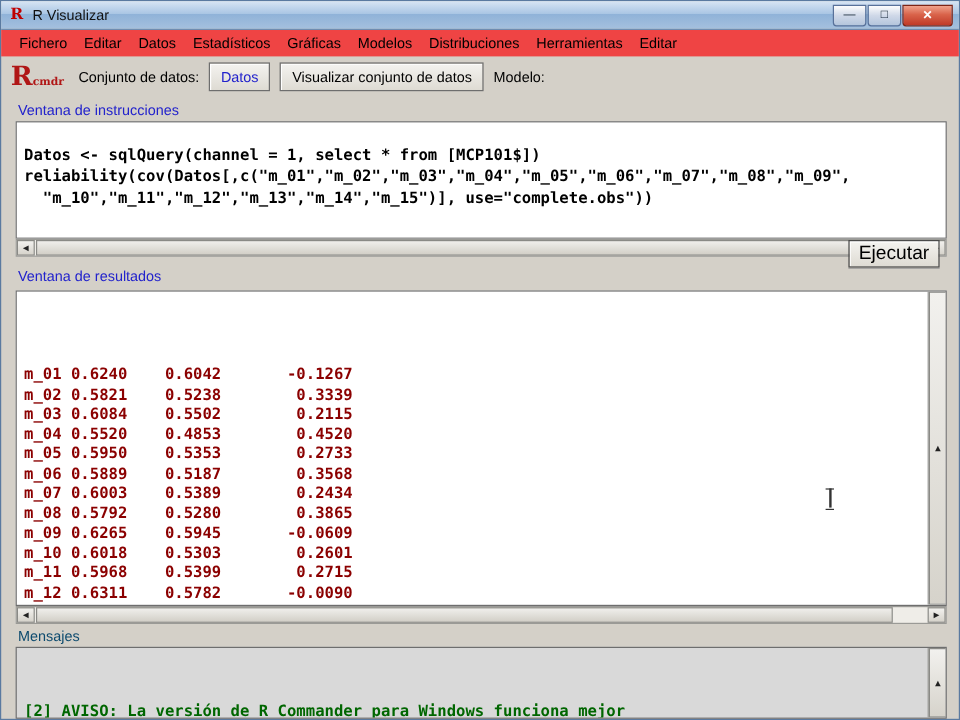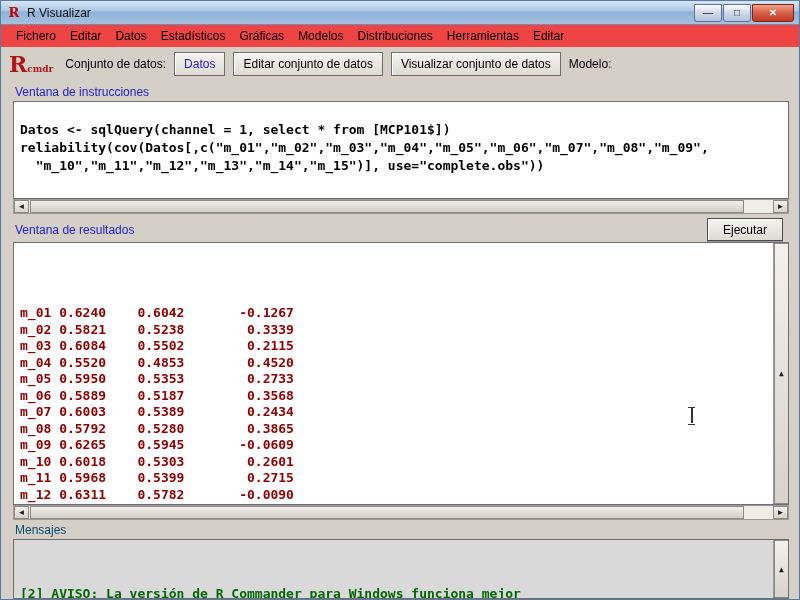--- a/index.html
+++ b/index.html
@@ -43,22 +43,22 @@
   .section-label { position:absolute; left:14px; font-size:12px; }
   .section-label.blue { color:#2222cc; }
   .section-label.red { color:#0c4a6e; }
 
   
   .pane { position:absolute; background:#fff; border:1px solid #6e6e6e; overflow:hidden; }
   .mono { font-family:"DejaVu Sans Mono", monospace; font-weight:bold; white-space:pre; }
 
   .script-pane { left:12px; top:100px; width:776px; height:98px; padding:19px 0 0 6px; }
   .script-line { font-size:13px; line-height:18px; color:#000; }
-  .execute-btn { position:absolute; right:16px; top:217px; width:76px; height:23px;
-    font-size:12px; background:linear-gradient(#f4f3f0,#dedbd3); border:1px solid #4a4a4a;
+  .execute-btn { position:absolute; right:16px; top:199px; width:76px; height:23px;
+    font-size:16px; background:linear-gradient(#f4f3f0,#dedbd3); border:1px solid #4a4a4a;
     box-shadow:inset 1px 1px 0 #fff, 0 1px 0 #9a9a9a; cursor:default; }
 
   .output-pane { left:12px; top:241px; width:776px; height:263px; padding:5px 0 0 6px; }
   .output-row { font-size:13px; line-height:16.5px; color:#8b0000; }
 
   .messages-pane { left:12px; top:538px; width:776px; height:60px; background:#d9d9d9; padding:0 0 0 6px; }
   .message-line { font-size:13px; line-height:16px; }
   .msg-green { color:#006600; }
   .clipped { margin-top:-11px; }
 
@@ -109,21 +109,20 @@
       <span class="menu-item">Editar</span>
     </div>
 
   <div class="toolbar">
     <span class="logo">
       <span class="logo-r">R</span>
       <span class="logo-cmdr">cmdr</span>
     </span>
     <span class="tb-label">Conjunto de datos:</span>
     <button class="tk-button blue-text">Datos</button>
-    <button class="tk-button">Editar conjunto de datos</button>
     <button class="tk-button">Visualizar conjunto de datos</button>
     <span class="tb-label">Modelo:</span>
   </div>
 
   <div class="section-label blue" style="top:84px;">Ventana de instrucciones</div>
   <div class="pane script-pane mono"><div class="script-line">Datos &lt;- sqlQuery(channel = 1, select * from [MCP101$])</div><div class="script-line">reliability(cov(Datos[,c("m_01","m_02","m_03","m_04","m_05","m_06","m_07","m_08","m_09",</div><div class="script-line">  "m_10","m_11","m_12","m_13","m_14","m_15")], use="complete.obs"))</div></div>
   <div class="hscrollbar hs-script">
     <div class="sb-btn">◄</div>
     <div class="sb-track">
         <div class="sb-thumb-h"></div>

